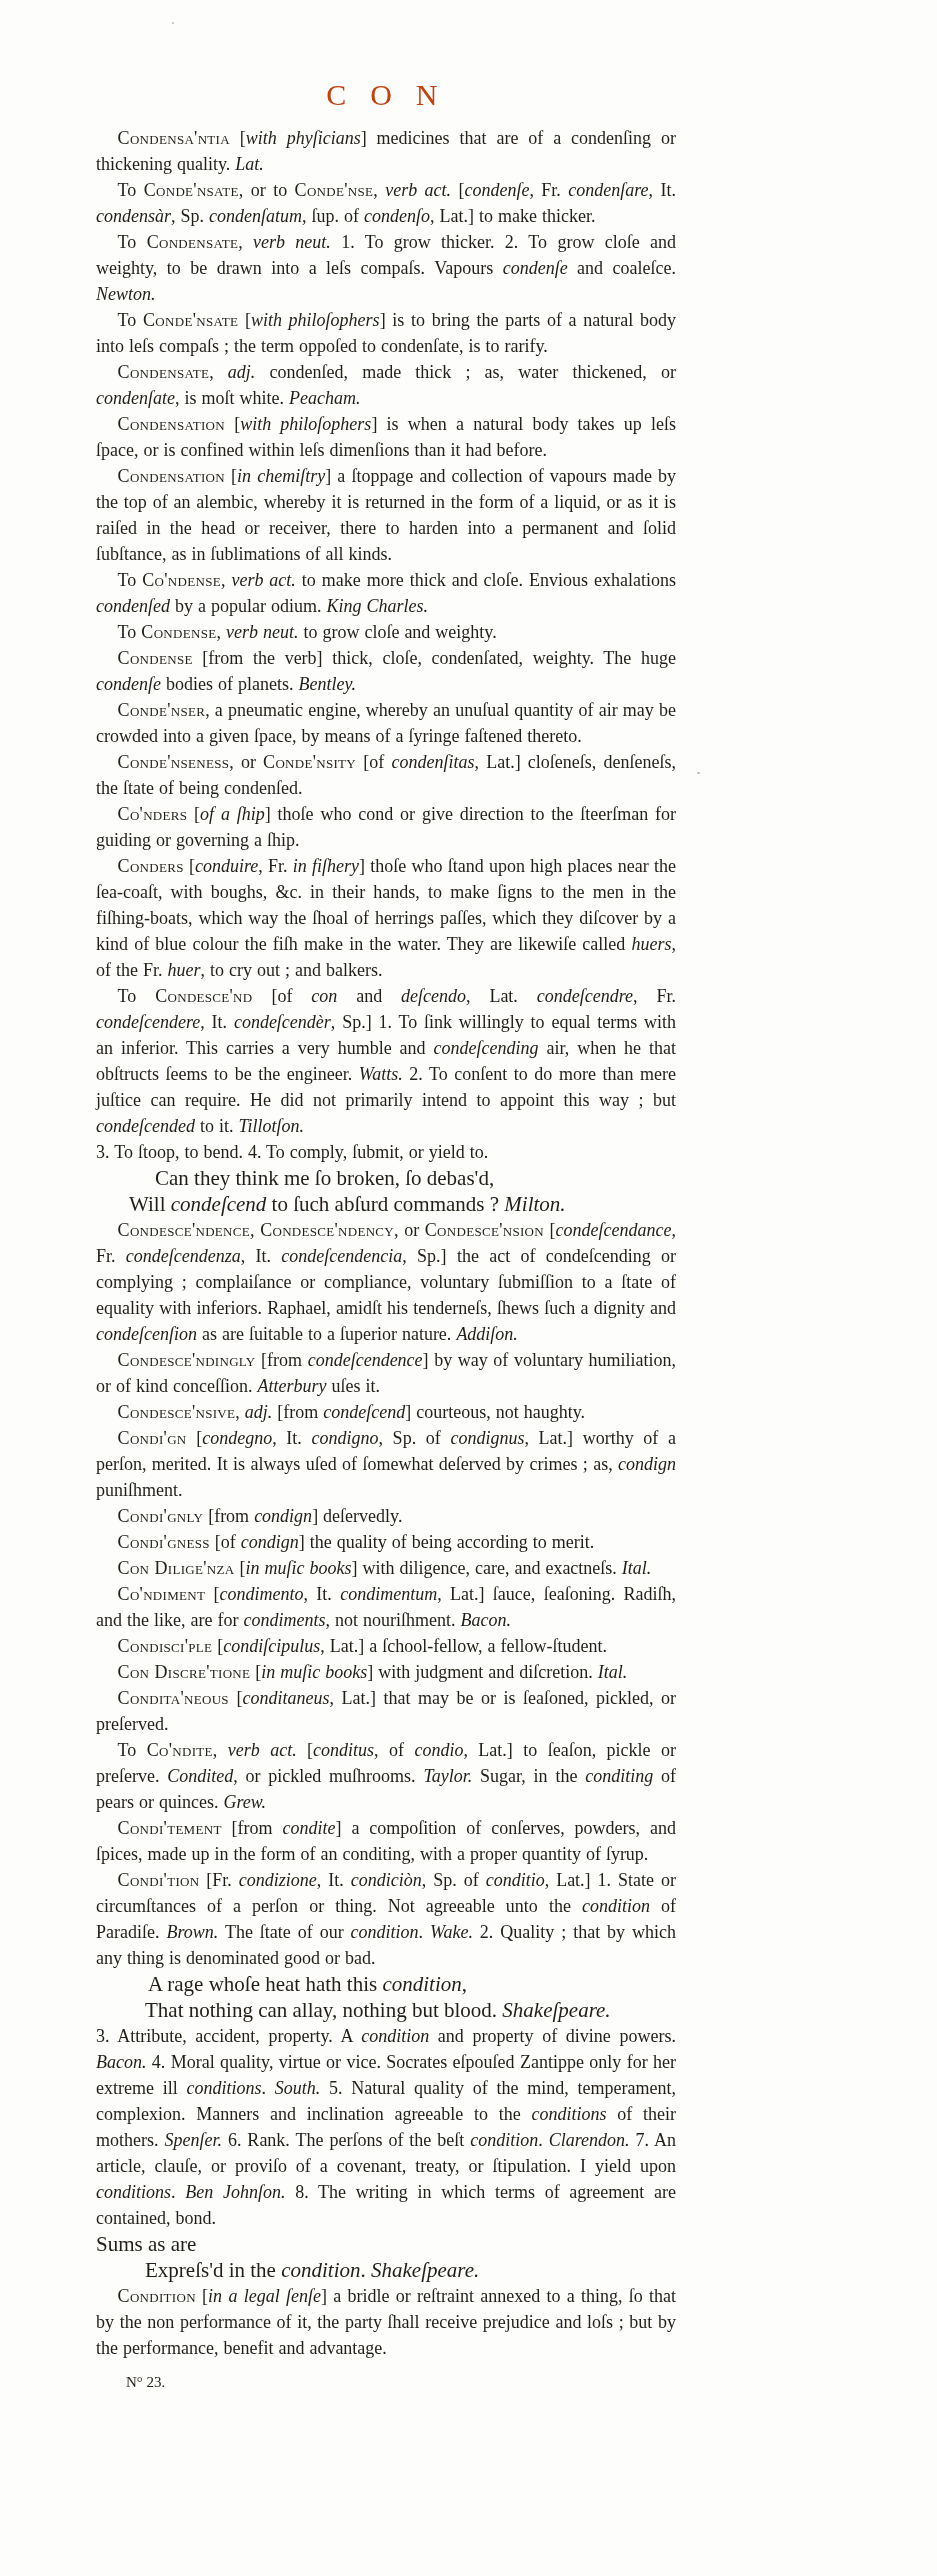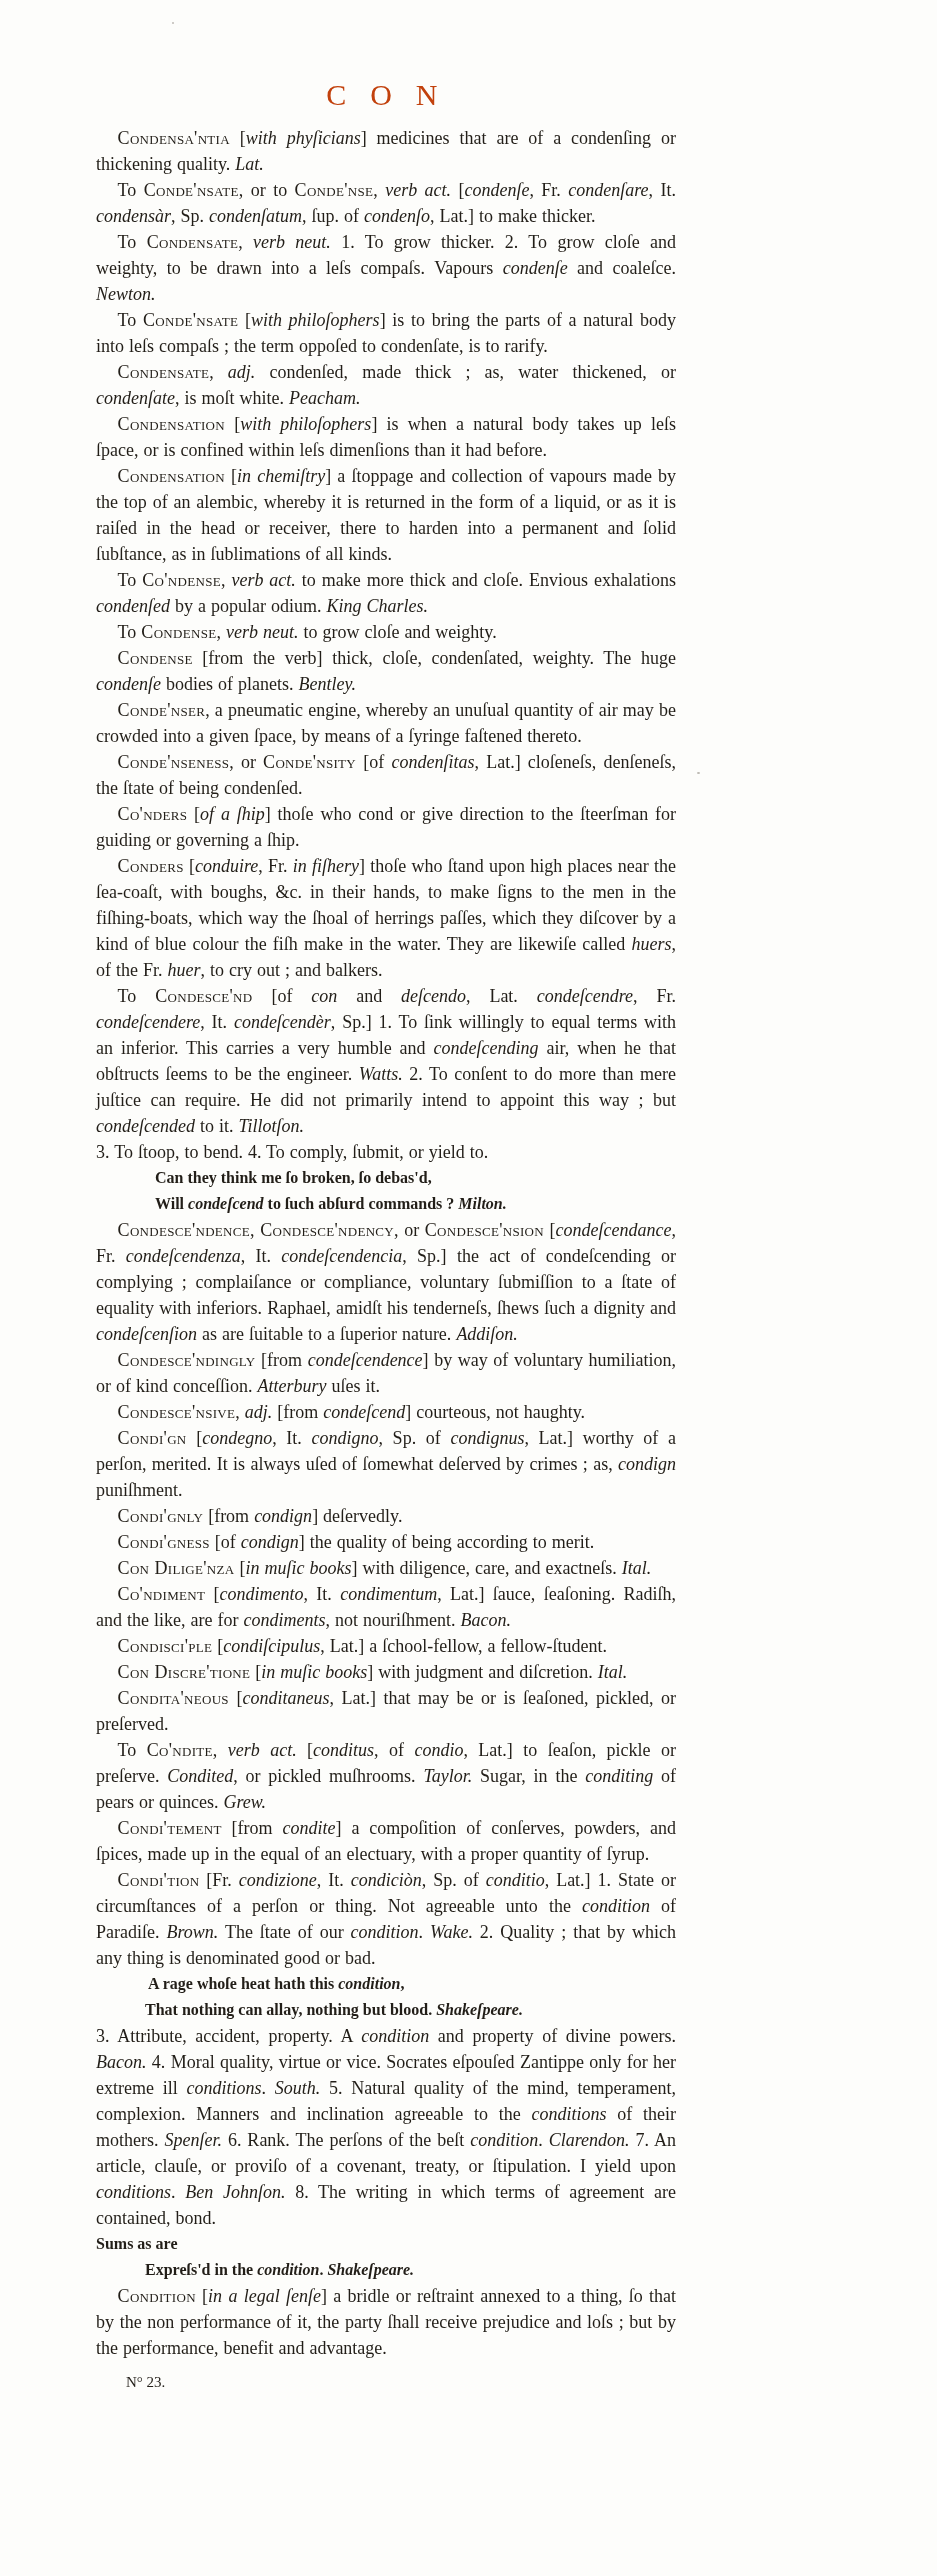--- a/index.html
+++ b/index.html
@@ -29,23 +29,22 @@
   p.entry {
     margin: 0;
     font-size: 18px;
     line-height: 26px;
     text-align: justify;
     text-indent: 21.6px;
     word-spacing: 0.5px;
   }
   p.entry.cont { text-indent: 0; }
   .verse {
-    font-size: 16px;
+    font-size: 21px;
     line-height: 26px;
-    font-weight: bold;
   }
   .verse .vline { white-space: nowrap; }
   .sc { font-variant: small-caps; letter-spacing: 0.3px; }
   .it { font-style: italic; }
   p.signature {
     margin: 7.2px 0 0 0;
     font-size: 15px;
     line-height: 26px;
     text-indent: 30px;
   }
@@ -78,35 +77,35 @@
         <p class="entry"><span>To </span><span class="sc">Condense</span><span>, </span><span class="it">verb neut.</span><span> to grow cloſe and weighty.</span></p>
         <p class="entry"><span class="sc">Condense</span><span> [from the verb] thick, cloſe, condenſated, weighty. The huge </span><span class="it">condenſe</span><span> bodies of planets. </span><span class="it">Bentley.</span></p>
         <p class="entry"><span class="sc">Conde'nser</span><span>, a pneumatic engine, whereby an unuſual quantity of air may be crowded into a given ſpace, by means of a ſyringe faſtened thereto.</span></p>
         <p class="entry"><span class="sc">Conde'nseness</span><span>, or </span><span class="sc">Conde'nsity</span><span> [of </span><span class="it">condenſitas</span><span>, Lat.] cloſeneſs, denſeneſs, the ſtate of being condenſed.</span></p>
         <p class="entry"><span class="sc">Co'nders</span><span> [</span><span class="it">of a ſhip</span><span>] thoſe who cond or give direction to the ſteerſman for guiding or governing a ſhip.</span></p>
         <p class="entry"><span class="sc">Conders</span><span> [</span><span class="it">conduire</span><span>, Fr. </span><span class="it">in fiſhery</span><span>] thoſe who ſtand upon high places near the ſea-coaſt, with boughs, &amp;c. in their hands, to make ſigns to the men in the fiſhing-boats, which way the ſhoal of herrings paſſes, which they diſcover by a kind of blue colour the fiſh make in the water. They are likewiſe called </span><span class="it">huers</span><span>, of the Fr. </span><span class="it">huer</span><span>, to cry out ; and balkers.</span></p>
         <p class="entry"><span>To </span><span class="sc">Condesce'nd</span><span> [of </span><span class="it">con</span><span> and </span><span class="it">deſcendo</span><span>, Lat. </span><span class="it">condeſcendre</span><span>, Fr. </span><span class="it">condeſcendere</span><span>, It. </span><span class="it">condeſcendèr</span><span>, Sp.] 1. To ſink willingly to equal terms with an inferior. This carries a very humble and </span><span class="it">condeſcending</span><span> air, when he that obſtructs ſeems to be the engineer. </span><span class="it">Watts.</span><span> 2. To conſent to do more than mere juſtice can require. He did not primarily intend to appoint this way ; but </span><span class="it">condeſcended</span><span> to it. </span><span class="it">Tillotſon.</span></p>
         <p class="entry cont"><span>3. To ſtoop, to bend. 4. To comply, ſubmit, or yield to.</span></p>
         <div class="verse">
           <div class="vline" style="margin-left: 59px;"><span>Can they think me ſo broken, ſo debas'd,</span></div>
-          <div class="vline" style="margin-left: 59px;"><span>Will </span><span class="it">condeſcend</span><span> to ſuch abſurd commands ? </span><span class="it">Milton.</span></div>
+          <div class="vline" style="margin-left: 33px;"><span>Will </span><span class="it">condeſcend</span><span> to ſuch abſurd commands ? </span><span class="it">Milton.</span></div>
         </div>
         <p class="entry"><span class="sc">Condesce'ndence</span><span>, </span><span class="sc">Condesce'ndency</span><span>, or </span><span class="sc">Condesce'nsion</span><span> [</span><span class="it">condeſcendance</span><span>, Fr. </span><span class="it">condeſcendenza</span><span>, It. </span><span class="it">condeſcendencia</span><span>, Sp.] the act of condeſcending or complying ; complaiſance or compliance, voluntary ſubmiſſion to a ſtate of equality with inferiors. Raphael, amidſt his tenderneſs, ſhews ſuch a dignity and </span><span class="it">condeſcenſion</span><span> as are ſuitable to a ſuperior nature. </span><span class="it">Addiſon.</span></p>
         <p class="entry"><span class="sc">Condesce'ndingly</span><span> [from </span><span class="it">condeſcendence</span><span>] by way of voluntary humiliation, or of kind conceſſion. </span><span class="it">Atterbury</span><span> uſes it.</span></p>
         <p class="entry"><span class="sc">Condesce'nsive</span><span>, </span><span class="it">adj.</span><span> [from </span><span class="it">condeſcend</span><span>] courteous, not haughty.</span></p>
         <p class="entry"><span class="sc">Condi'gn</span><span> [</span><span class="it">condegno</span><span>, It. </span><span class="it">condigno</span><span>, Sp. of </span><span class="it">condignus</span><span>, Lat.] worthy of a perſon, merited. It is always uſed of ſomewhat deſerved by crimes ; as, </span><span class="it">condign</span><span> puniſhment.</span></p>
         <p class="entry"><span class="sc">Condi'gnly</span><span> [from </span><span class="it">condign</span><span>] deſervedly.</span></p>
         <p class="entry"><span class="sc">Condi'gness</span><span> [of </span><span class="it">condign</span><span>] the quality of being according to merit.</span></p>
         <p class="entry"><span class="sc">Con Dilige'nza</span><span> [</span><span class="it">in muſic books</span><span>] with diligence, care, and exactneſs. </span><span class="it">Ital.</span></p>
         <p class="entry"><span class="sc">Co'ndiment</span><span> [</span><span class="it">condimento</span><span>, It. </span><span class="it">condimentum</span><span>, Lat.] ſauce, ſeaſoning. Radiſh, and the like, are for </span><span class="it">condiments</span><span>, not nouriſhment. </span><span class="it">Bacon.</span></p>
         <p class="entry"><span class="sc">Condisci'ple</span><span> [</span><span class="it">condiſcipulus</span><span>, Lat.] a ſchool-fellow, a fellow-ſtudent.</span></p>
         <p class="entry"><span class="sc">Con Discre'tione</span><span> [</span><span class="it">in muſic books</span><span>] with judgment and diſcretion. </span><span class="it">Ital.</span></p>
         <p class="entry"><span class="sc">Condita'neous</span><span> [</span><span class="it">conditaneus</span><span>, Lat.] that may be or is ſeaſoned, pickled, or preſerved.</span></p>
         <p class="entry"><span>To </span><span class="sc">Co'ndite</span><span>, </span><span class="it">verb act.</span><span> [</span><span class="it">conditus</span><span>, of </span><span class="it">condio</span><span>, Lat.] to ſeaſon, pickle or preſerve. </span><span class="it">Condited</span><span>, or pickled muſhrooms. </span><span class="it">Taylor.</span><span> Sugar, in the </span><span class="it">conditing</span><span> of pears or quinces. </span><span class="it">Grew.</span></p>
-        <p class="entry"><span class="sc">Condi'tement</span><span> [from </span><span class="it">condite</span><span>] a compoſition of conſerves, powders, and ſpices, made up in the equal of an electuary, with a proper quantity of ſyrup.</span></p>
+        <p class="entry"><span class="sc">Condi'tement</span><span> [from </span><span class="it">condite</span><span>] a compoſition of conſerves, powders, and ſpices, made up in the form of an conditing, with a proper quantity of ſyrup.</span></p>
         <p class="entry"><span class="sc">Condi'tion</span><span> [Fr. </span><span class="it">condizione</span><span>, It. </span><span class="it">condiciòn</span><span>, Sp. of </span><span class="it">conditio</span><span>, Lat.] 1. State or circumſtances of a perſon or thing. Not agreeable unto the </span><span class="it">condition</span><span> of Paradiſe. </span><span class="it">Brown.</span><span> The ſtate of our </span><span class="it">condition</span><span>. </span><span class="it">Wake.</span><span> 2. Quality ; that by which any thing is denominated good or bad.</span></p>
         <div class="verse">
           <div class="vline" style="margin-left: 52px;"><span>A rage whoſe heat hath this </span><span class="it">condition</span><span>,</span></div>
           <div class="vline" style="margin-left: 49px;"><span>That nothing can allay, nothing but blood. </span><span class="it">Shakeſpeare.</span></div>
         </div>
         <p class="entry cont"><span>3. Attribute, accident, property. A </span><span class="it">condition</span><span> and property of divine powers. </span><span class="it">Bacon.</span><span> 4. Moral quality, virtue or vice. Socrates eſpouſed Zantippe only for her extreme ill </span><span class="it">conditions</span><span>. </span><span class="it">South.</span><span> 5. Natural quality of the mind, temperament, complexion. Manners and inclination agreeable to the </span><span class="it">conditions</span><span> of their mothers. </span><span class="it">Spenſer.</span><span> 6. Rank. The perſons of the beſt </span><span class="it">condition</span><span>. </span><span class="it">Clarendon.</span><span> 7. An article, clauſe, or proviſo of a covenant, treaty, or ſtipulation. I yield upon </span><span class="it">conditions</span><span>. </span><span class="it">Ben Johnſon.</span><span> 8. The writing in which terms of agreement are contained, bond.</span></p>
         <div class="verse">
           <div class="vline" style=""><span>Sums as are</span></div>
           <div class="vline" style="margin-left: 49px;"><span>Expreſs'd in the </span><span class="it">condition</span><span>. </span><span class="it">Shakeſpeare.</span></div>
         </div>

